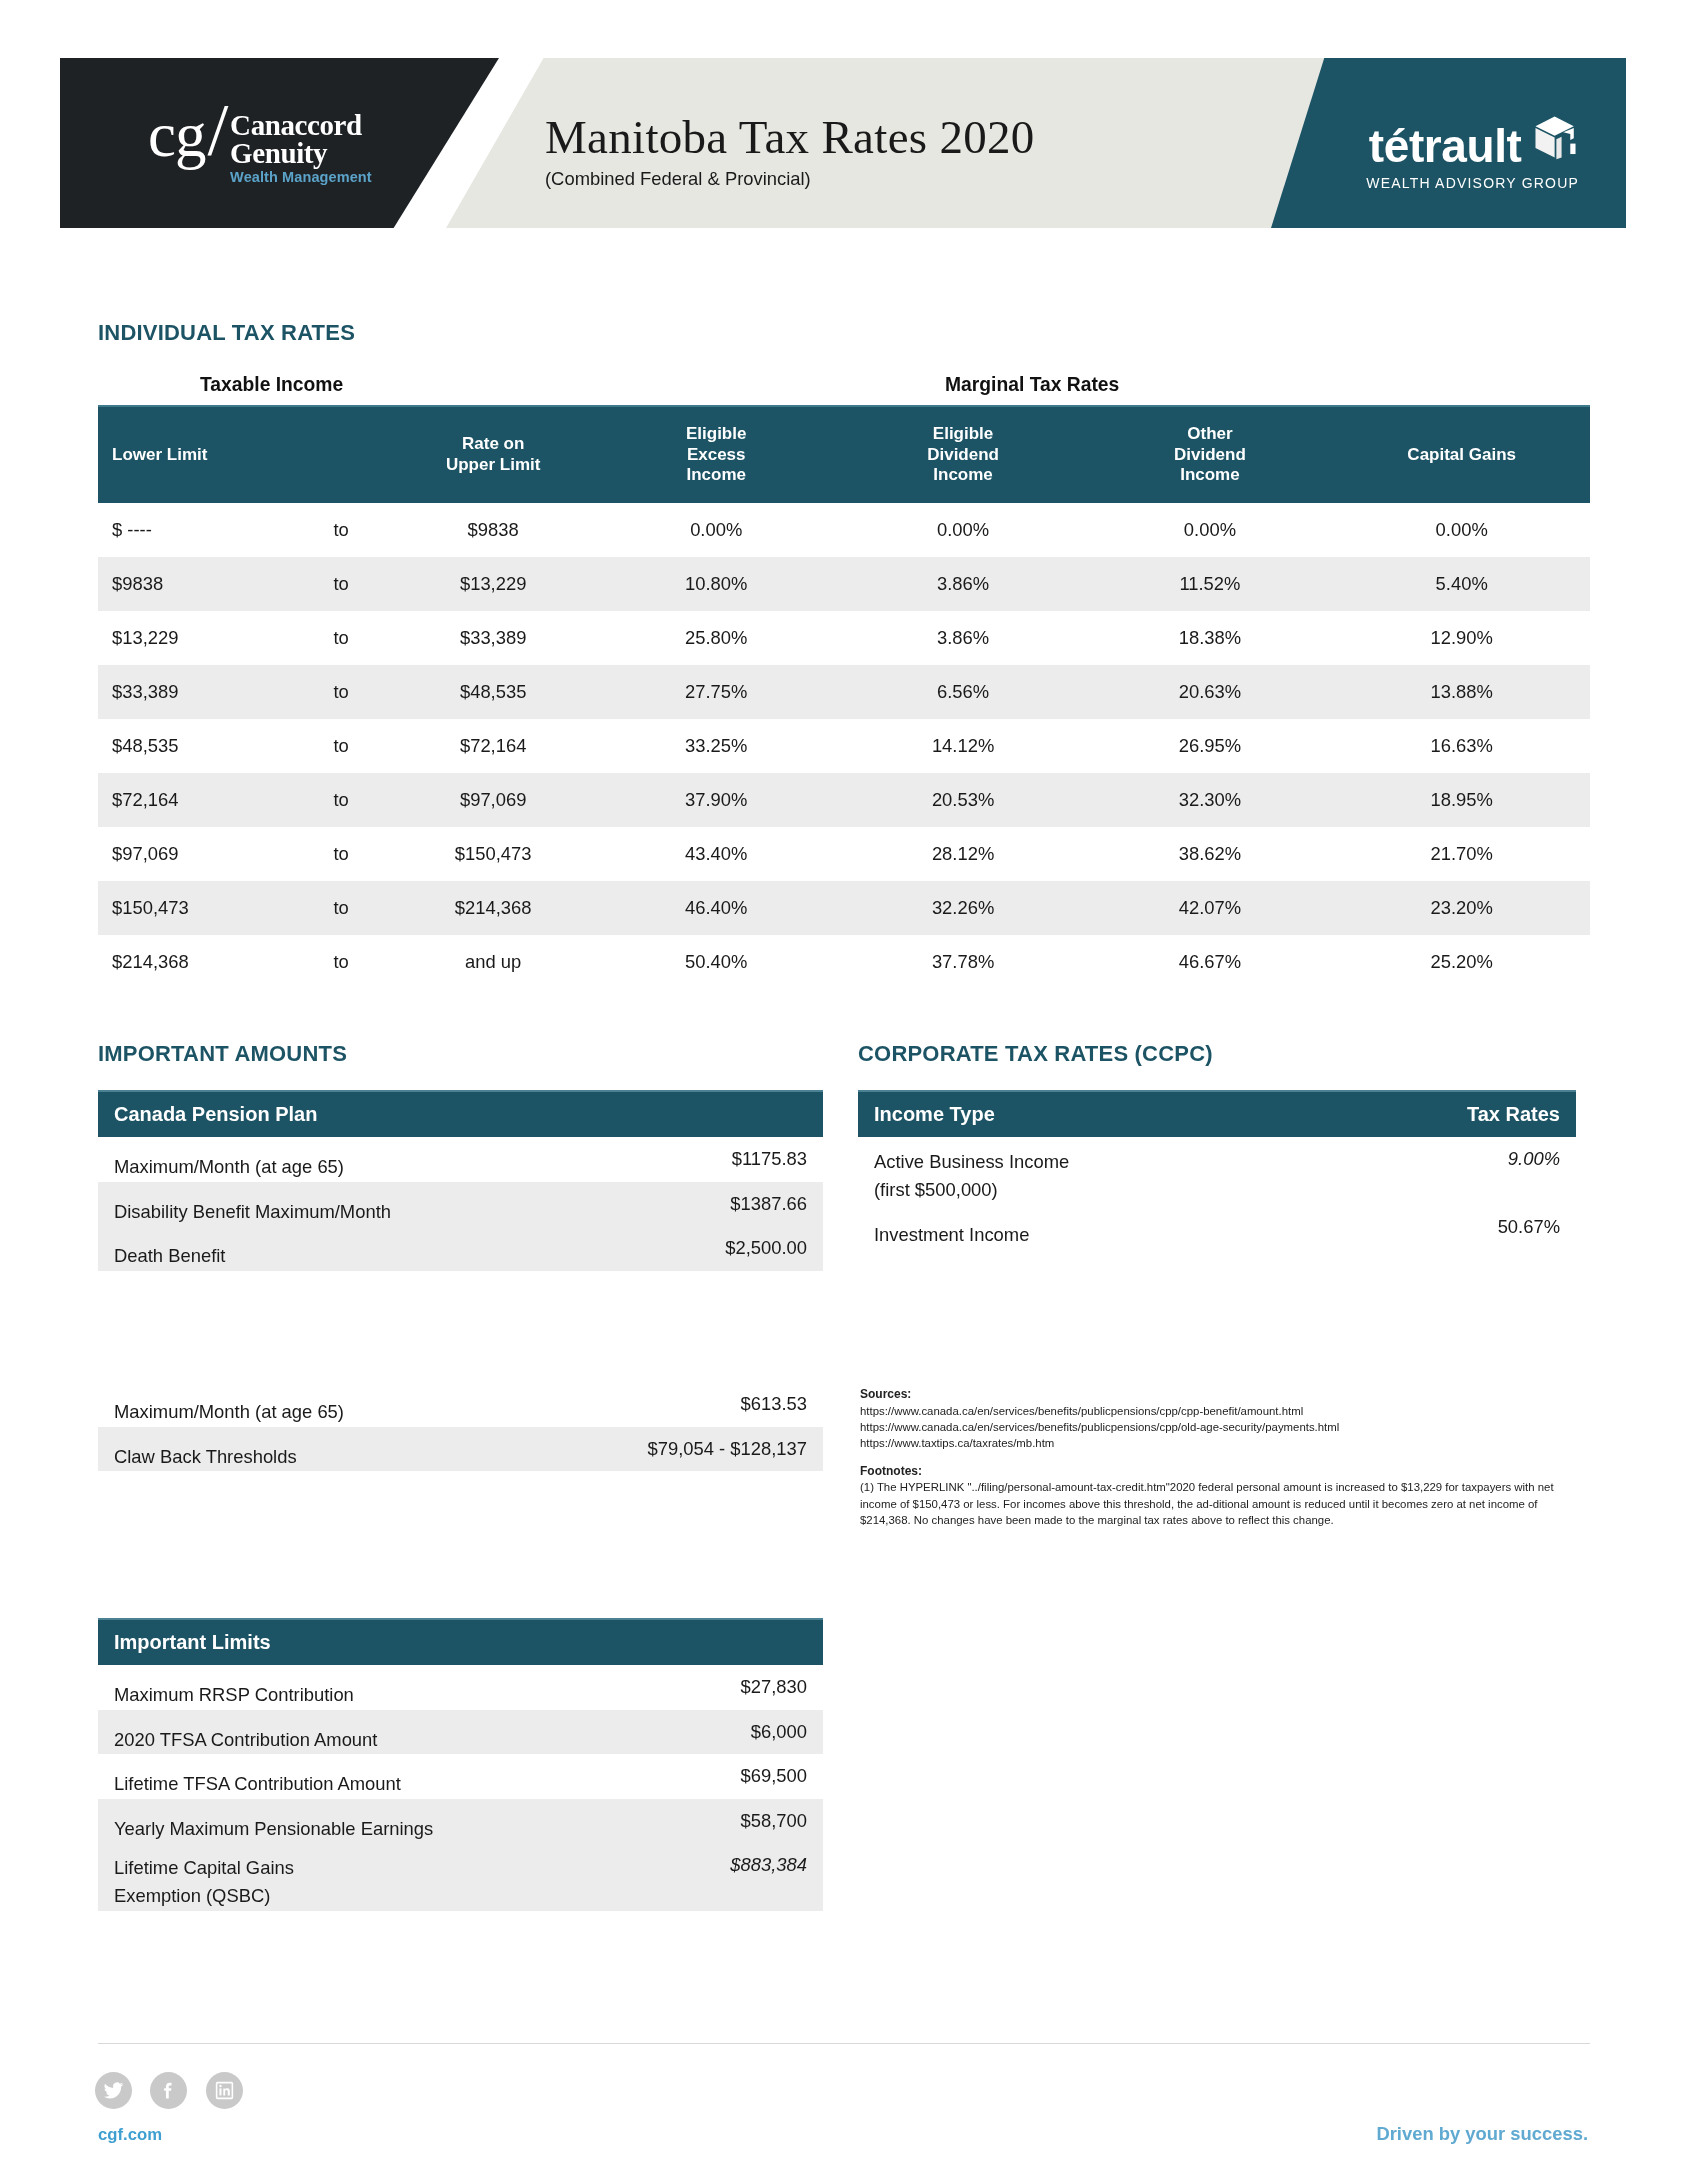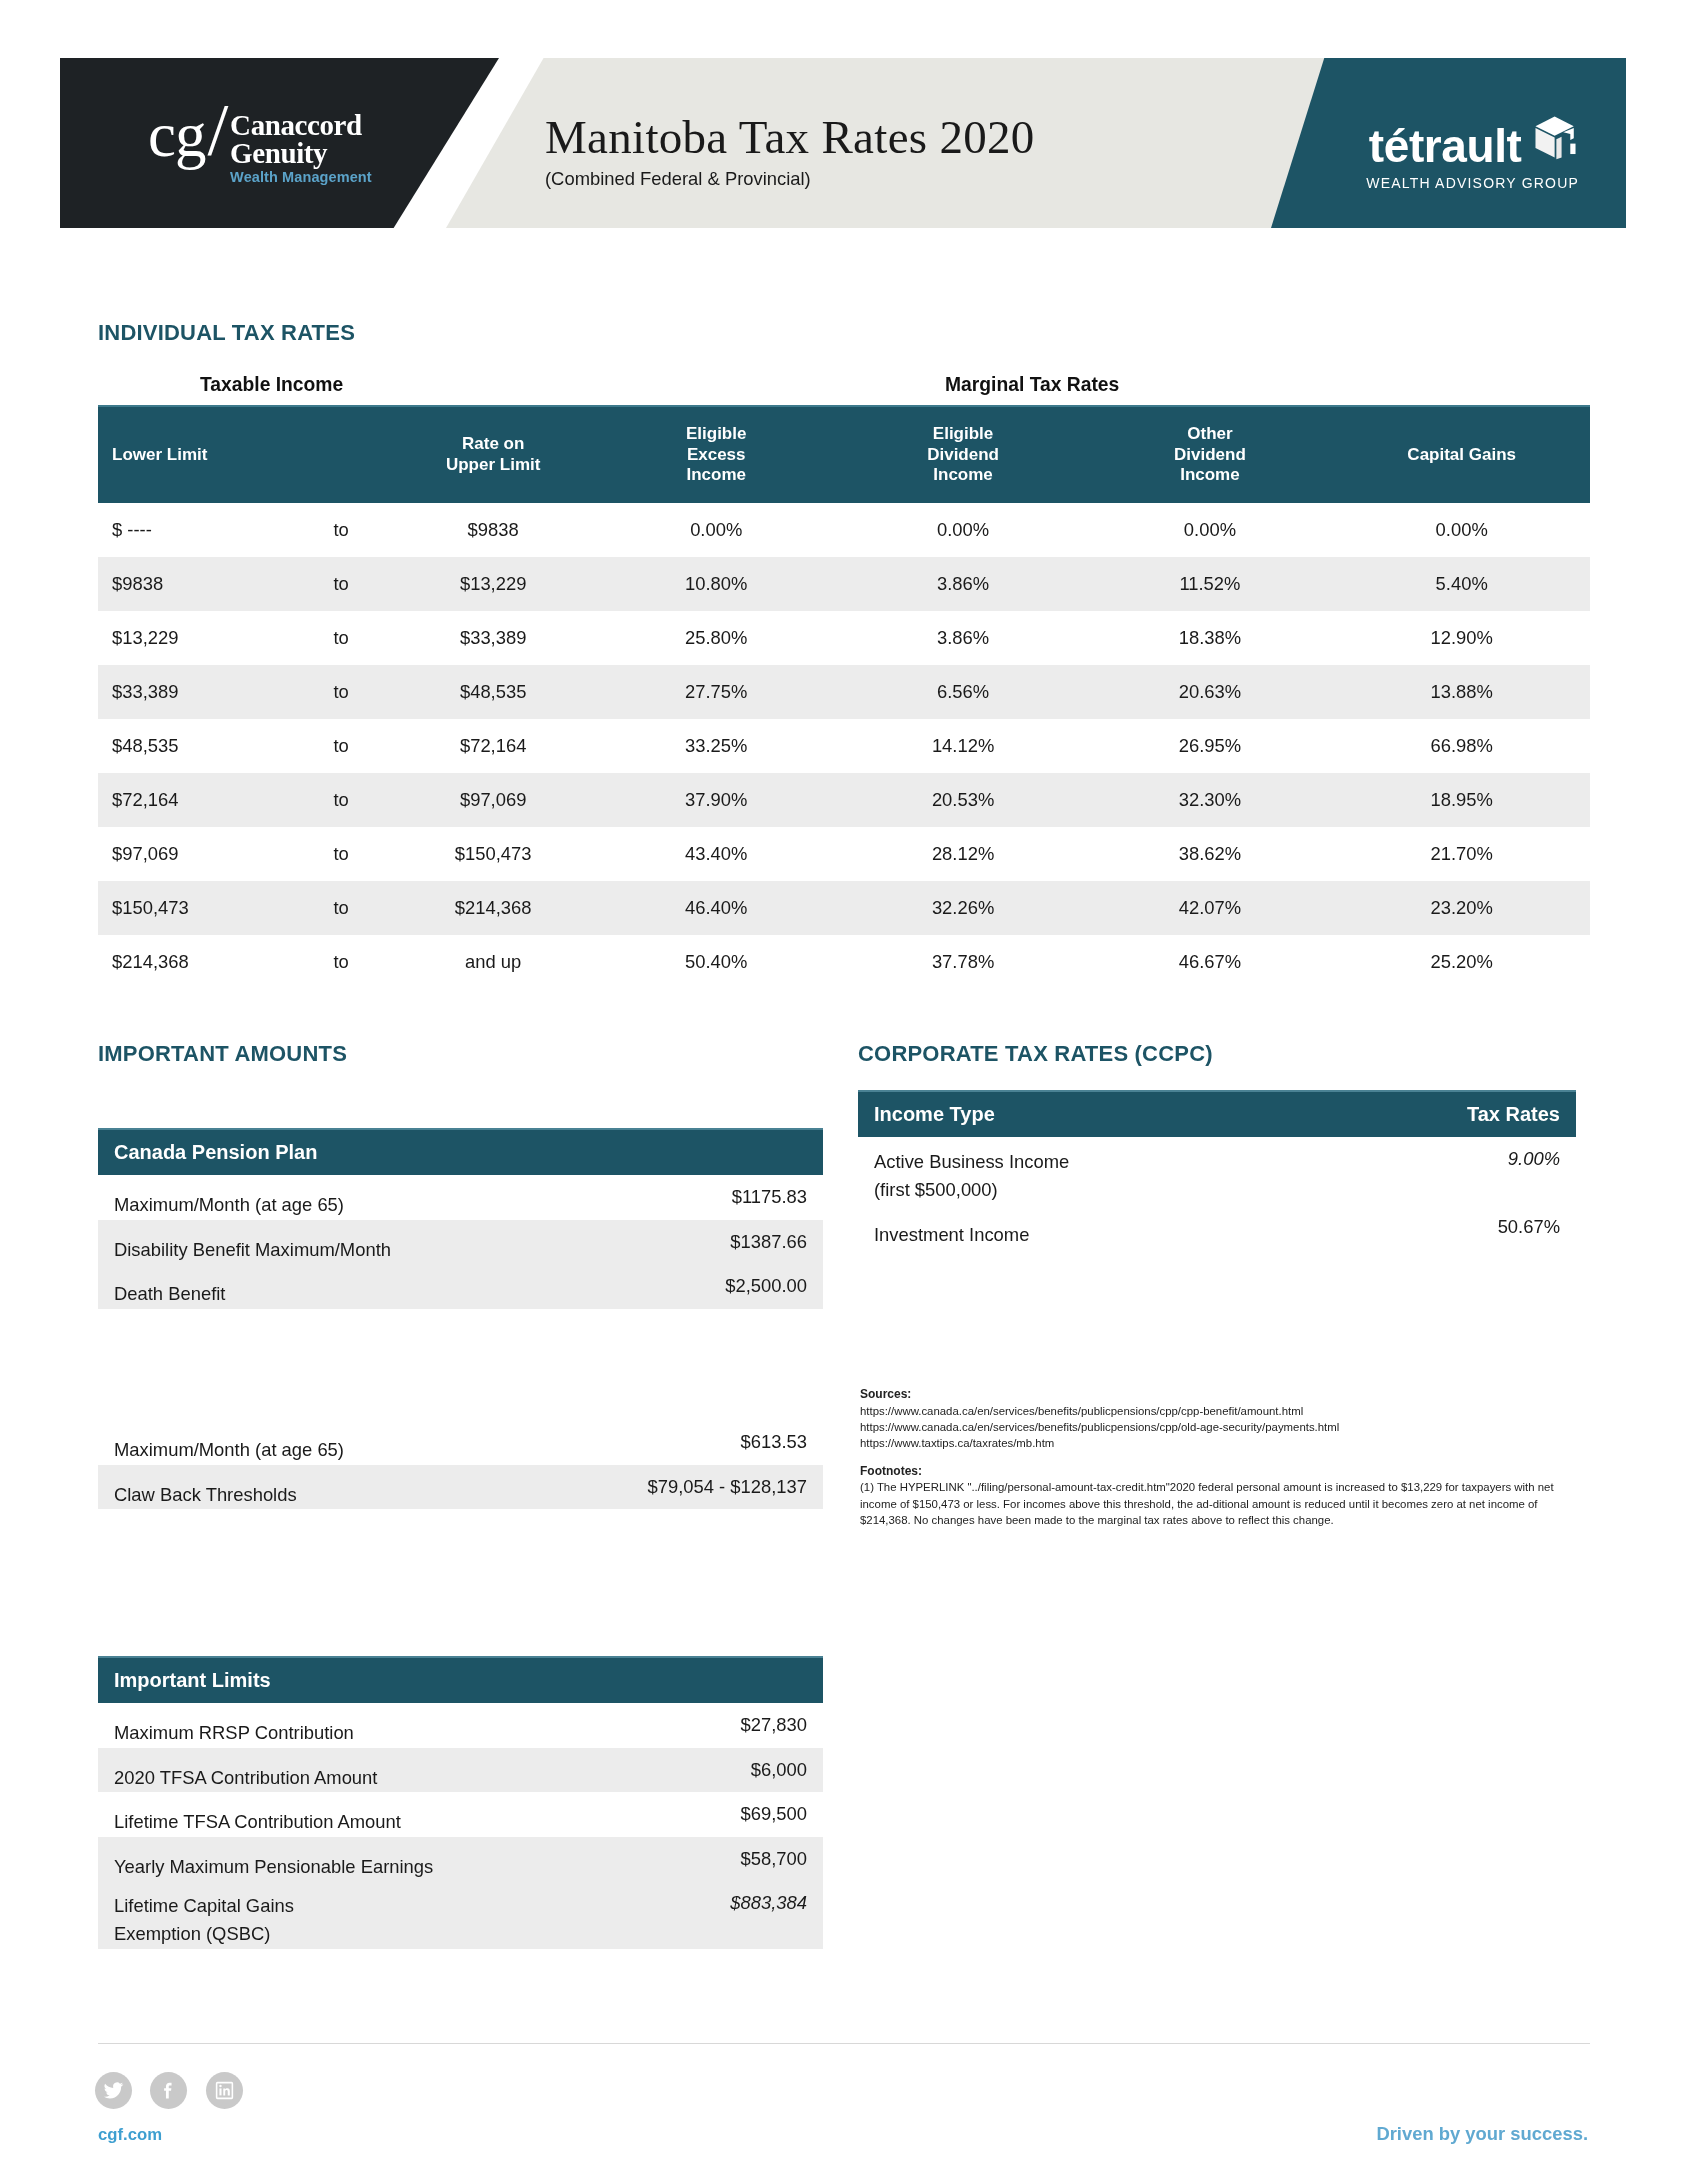--- a/index.html
+++ b/index.html
@@ -193,21 +193,21 @@
 
   
   #important-amounts-title { position: absolute; left: 98px; top: 1041px; }
   #corporate-title { position: absolute; left: 858px; top: 1041px; }
 
   .mini-table {
     position: absolute;
     border-collapse: collapse;
     width: 725px;
   }
-  .mini-table.left { left: 98px; margin-top: 38px; }
+  .mini-table.left { left: 98px; }
   .mini-table.right { left: 858px; width: 718px; }
 
   .mini-head td {
     background: #1d5465;
     color: #ffffff;
     font-family: "Liberation Sans", sans-serif;
     font-weight: 700;
     font-size: 20px;
     height: 46px;
     padding: 0 16px;
@@ -424,21 +424,21 @@
           <td class="c5">20.63%</td>
           <td class="c6">13.88%</td>
         </tr>
         <tr>
           <td class="c0">$48,535</td>
           <td class="c1">to</td>
           <td class="c2">$72,164</td>
           <td class="c3">33.25%</td>
           <td class="c4">14.12%</td>
           <td class="c5">26.95%</td>
-          <td class="c6">66.98%</td>
+          <td class="c6">16.63%</td>
         </tr>
         <tr class="alt">
           <td class="c0">$72,164</td>
           <td class="c1">to</td>
           <td class="c2">$97,069</td>
           <td class="c3">37.90%</td>
           <td class="c4">20.53%</td>
           <td class="c5">32.30%</td>
           <td class="c6">18.95%</td>
         </tr>

